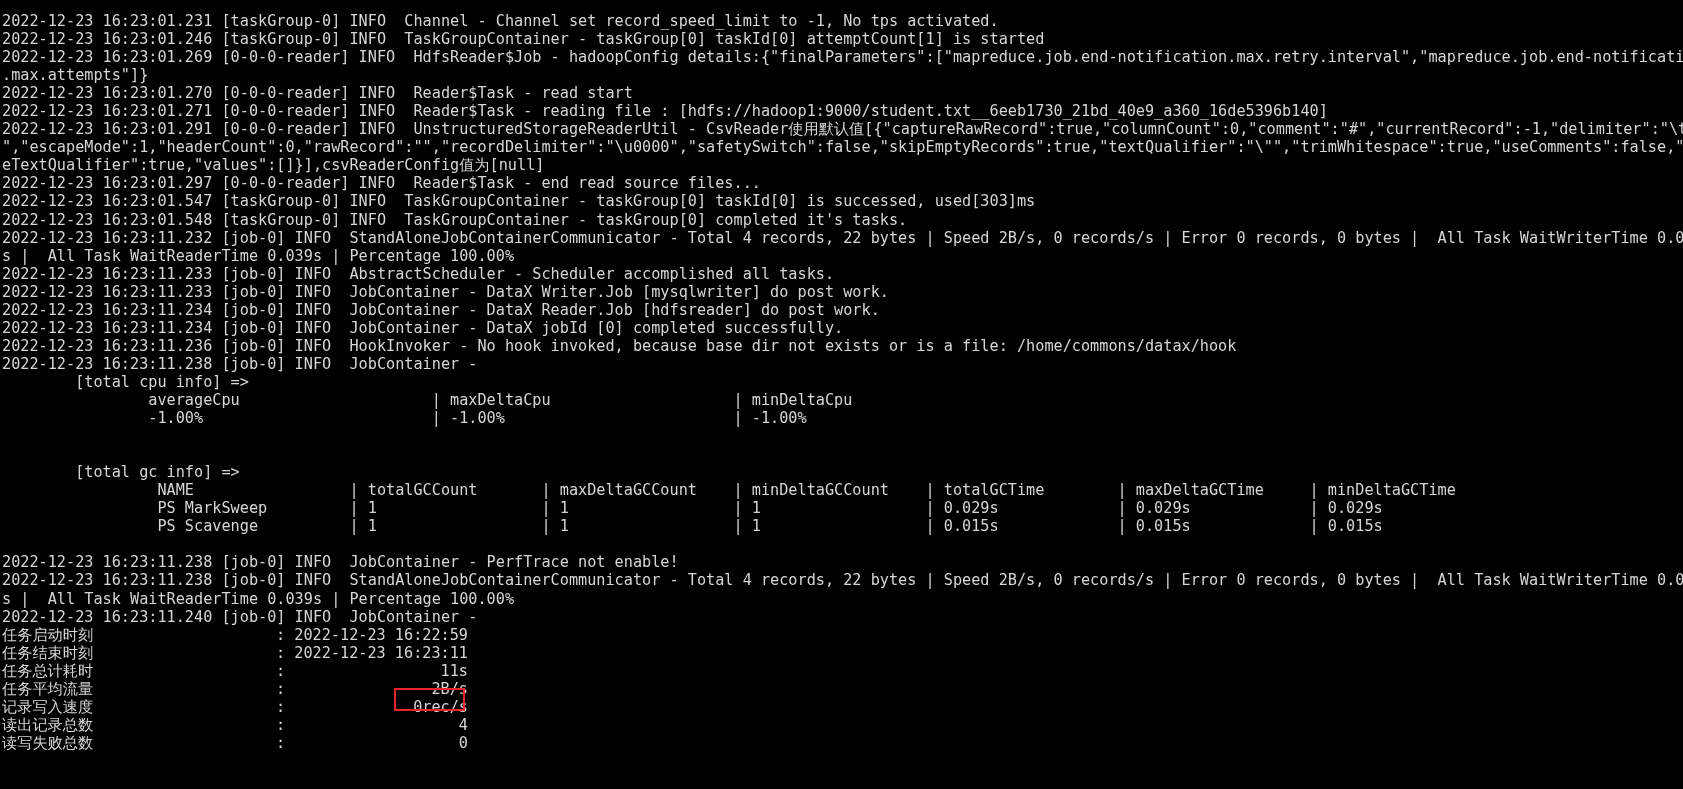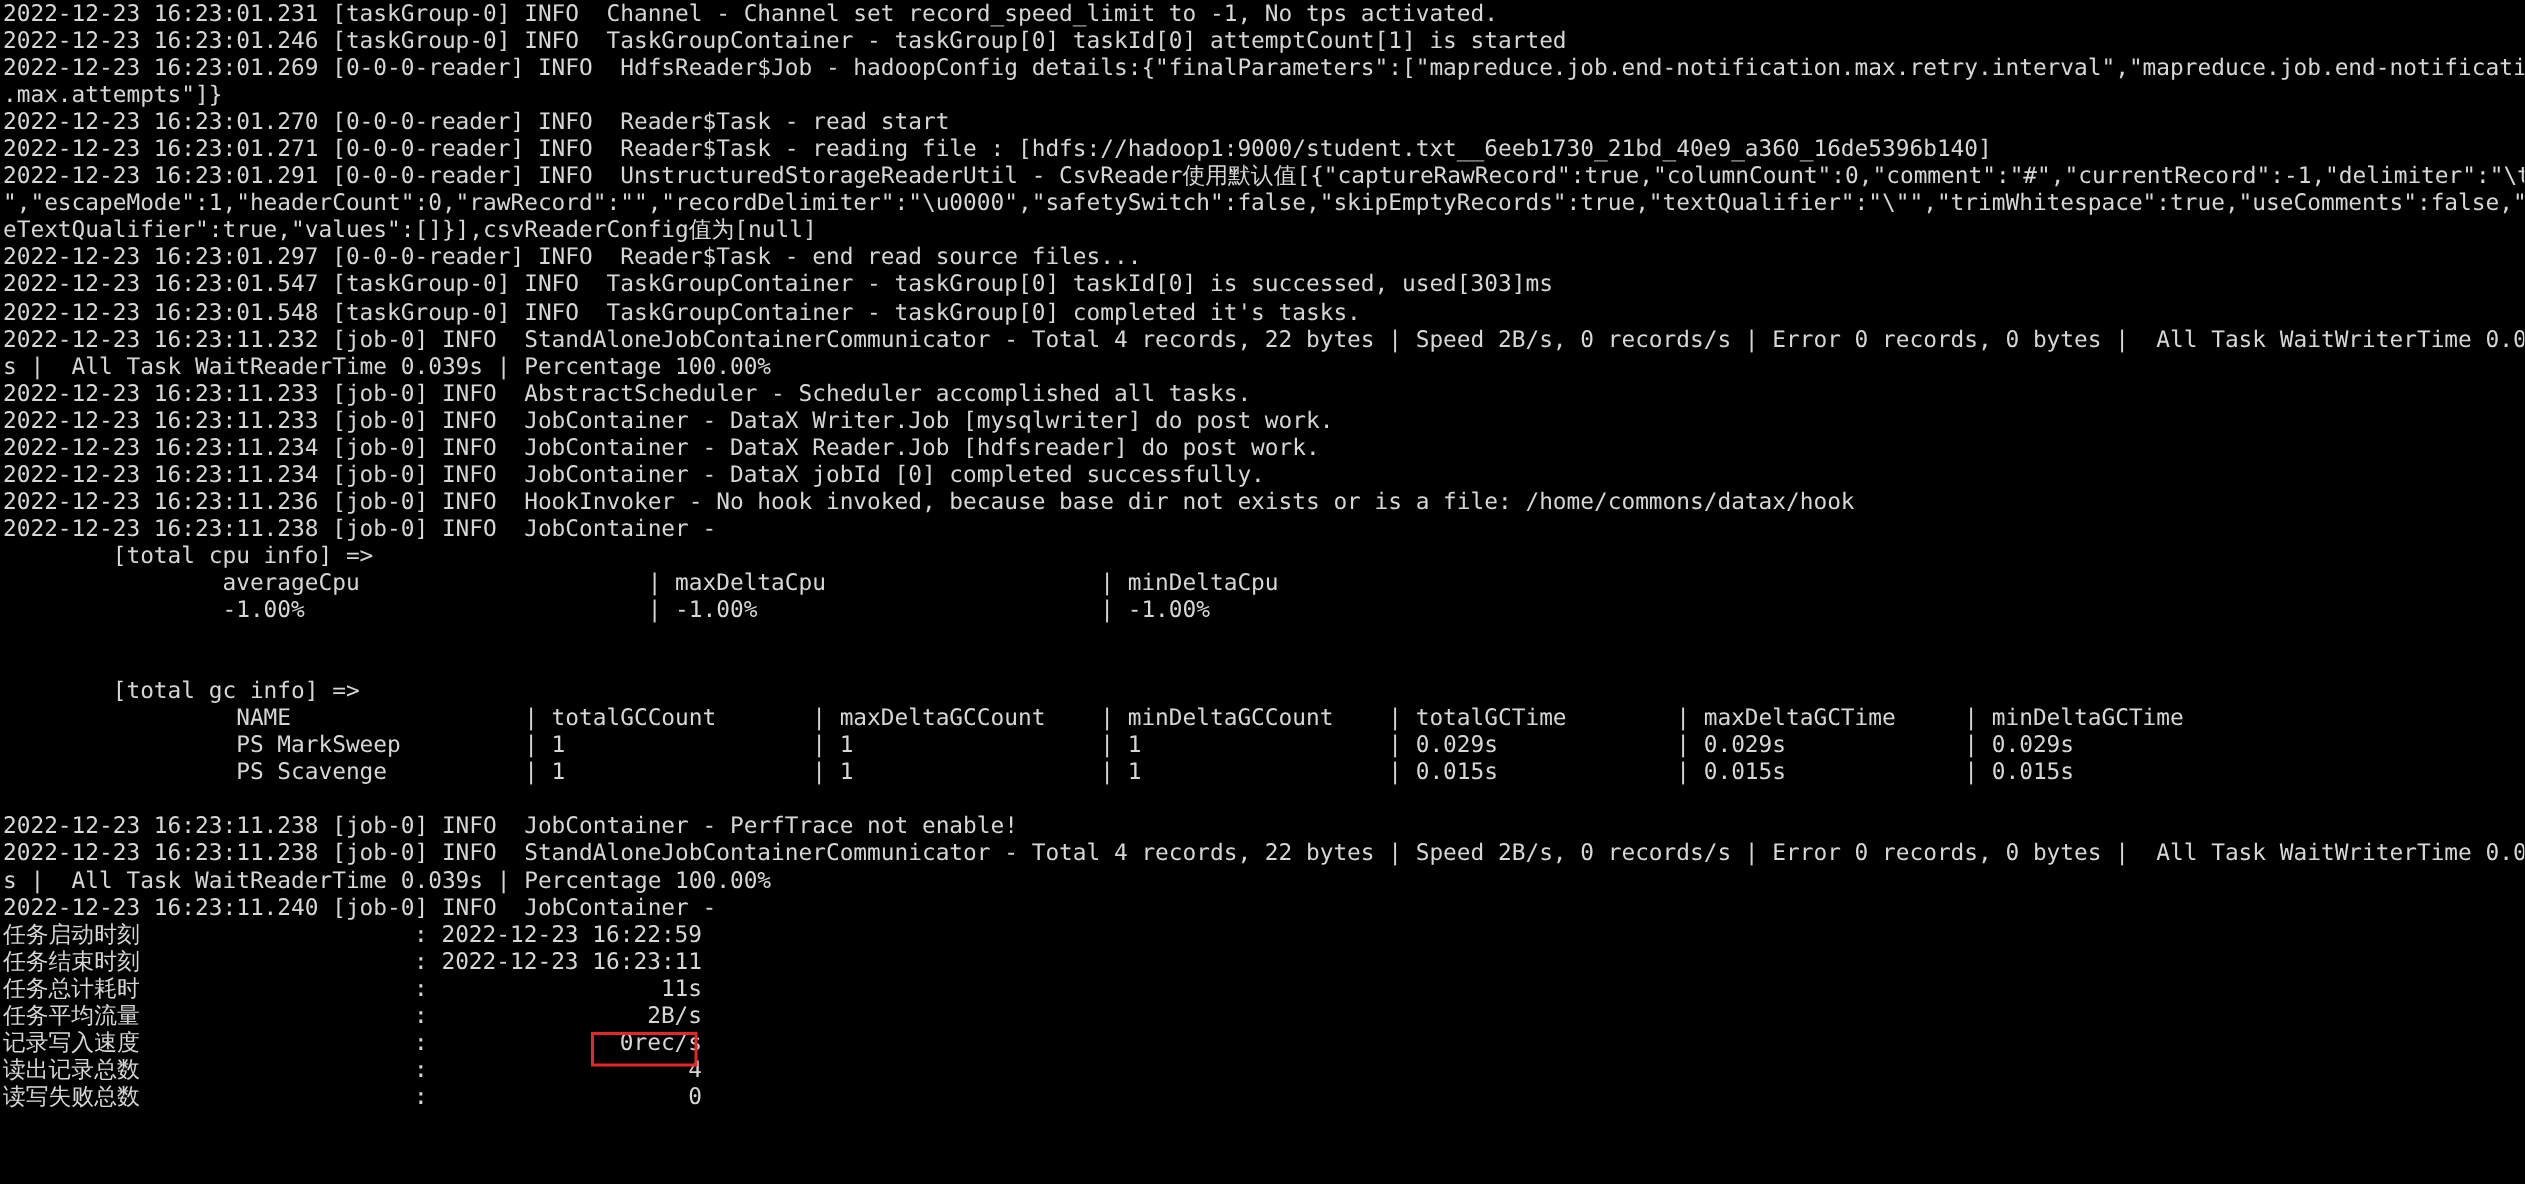--- a/index.html
+++ b/index.html
@@ -16,21 +16,21 @@
   }
   #terminal {
     position: relative;
     width: 1683px;
     height: 789px;
     background: #000000;
     color: #d6d6d6;
     font-family: "DejaVu Sans Mono", "Liberation Mono", monospace;
     font-size: 15.2px;
     line-height: 18.05px;
-    padding: 0 0 0 2px;
+    padding: 12px 0 0 2px;
     box-sizing: border-box;
     letter-spacing: 0px;
     white-space: pre;
     overflow: hidden;
   }
   .line {
     white-space: pre;
     min-height: 18.05px;
     font-family: "DejaVu Sans Mono", "Liberation Mono", monospace;
   }

